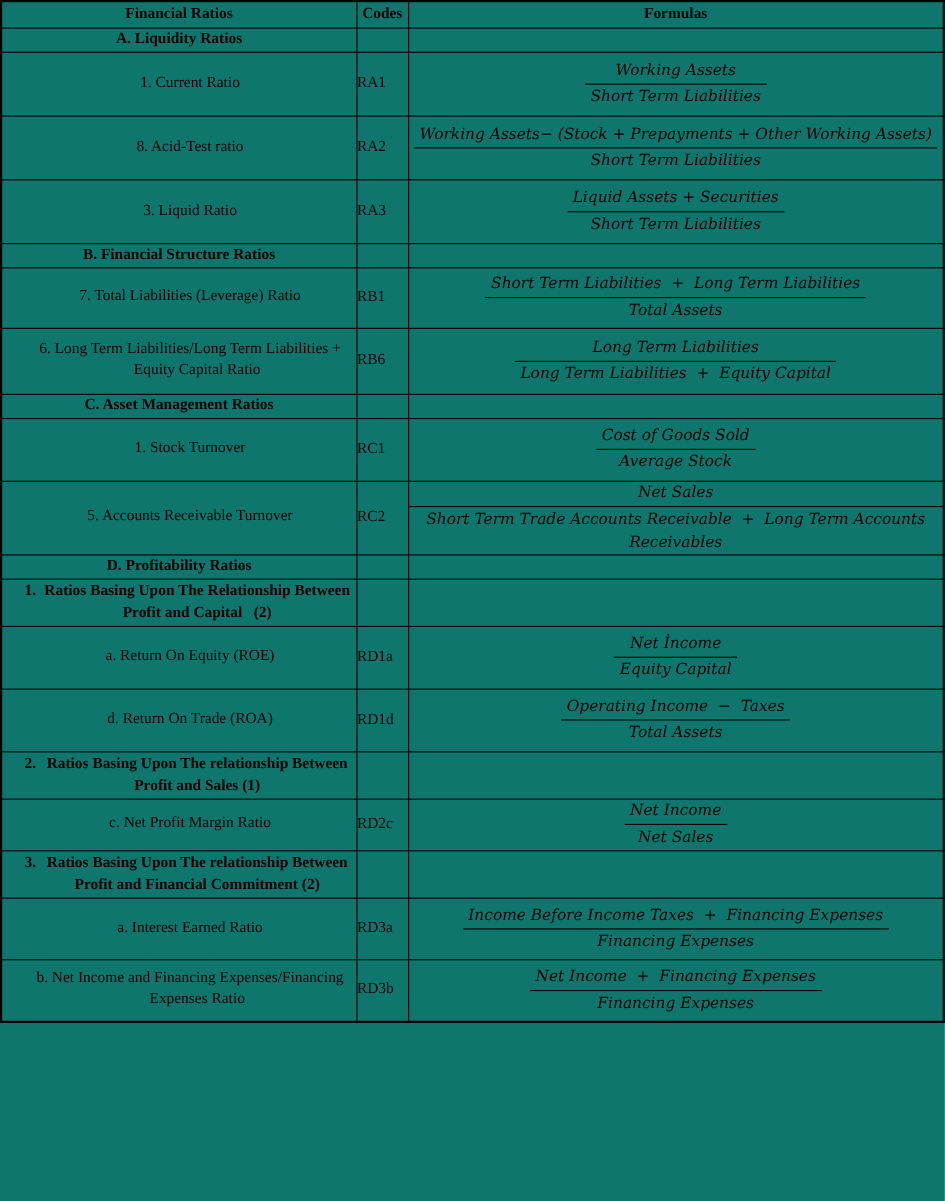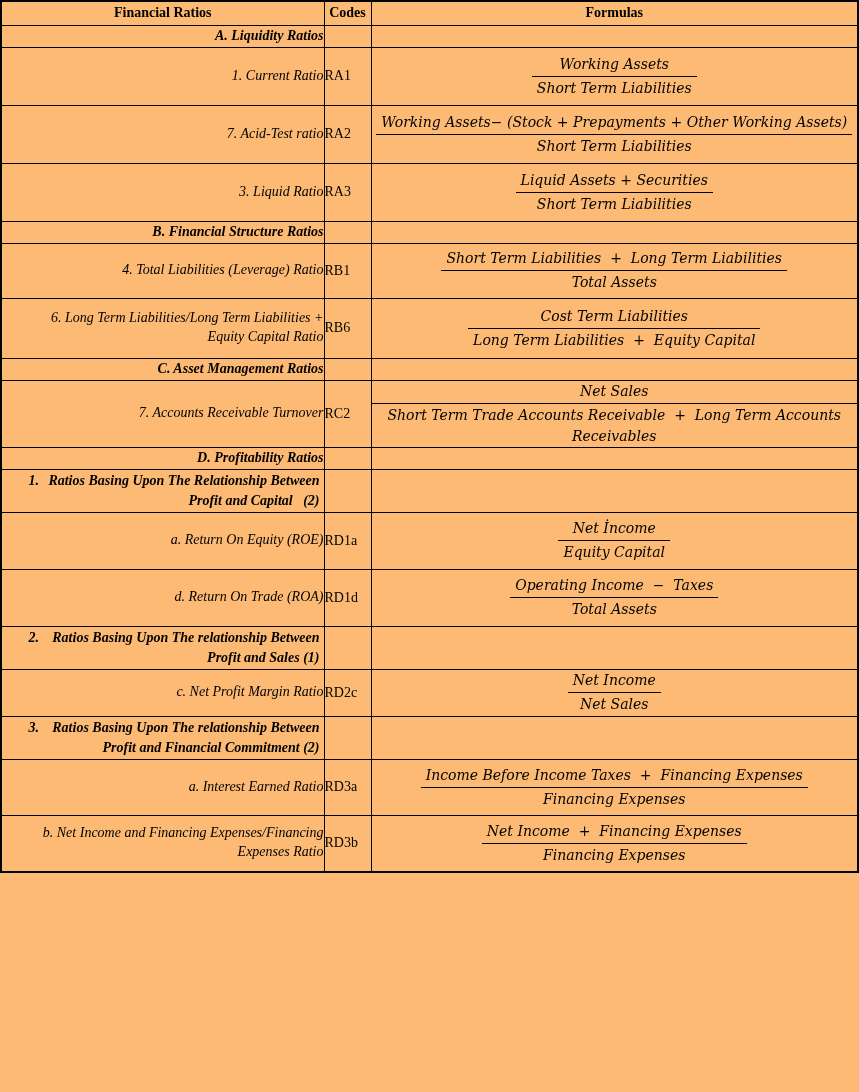--- a/index.html
+++ b/index.html
@@ -1,23 +1,23 @@
 <!DOCTYPE html>
 <html><head>
 <meta charset="utf-8">
 <style>
   html,body{margin:0;padding:0;background:#fff;}
-  .page{width:859px;height:1092px;background:#fdba74;box-sizing:border-box;
+  .page{width:859px;height:1092px;background:#0f766e;box-sizing:border-box;
         font-family:"Liberation Serif","DejaVu Serif",serif;color:#000;}
   table.ratios{border-collapse:collapse;table-layout:fixed;width:857px;margin:0;}
   table.ratios td,table.ratios th{border:1px solid #000;padding:0;vertical-align:middle;
         font-size:14px;overflow:hidden;}
   table.ratios{border:2px solid #000;}
   th.col-h{font-weight:bold;text-align:center;font-size:14.5px;}
-  td.lbl{text-align:right;font-style:italic;}
+  td.lbl{text-align:center;}
   .ratio-lbl{padding-left:33px;text-indent:-13px;line-height:1.35;}
   .sec-lbl{font-weight:bold;padding-left:5px;}
   .subsec{display:flex;padding-left:14px;font-weight:bold;line-height:1.4;}
   .subsec-num{width:23px;flex:none;}
   .subsec-text{flex:1;padding-right:4px;}
   td.code{}
   td.formula{text-align:center;}
   .frac{display:inline-block;vertical-align:middle;text-align:center;
         font-style:italic;font-family:"DejaVu Serif",serif;font-size:14px;line-height:1.5;}
   .frac .num{display:block;border-bottom:1px solid #000;padding:0 5px 1px;}
@@ -55,21 +55,21 @@
     <td class="formula">
       <div class="frac">
         <span class="num">Working Assets</span>
         <span class="den">Short Term Liabilities</span>
       </div>
     </td>
   </tr>
 
   <tr style="height:58px">
     <td class="lbl">
-            <div class="ratio-lbl">7. Acid-Test ratio</div>
+            <div class="ratio-lbl">8. Acid-Test ratio</div>
           </td>
     <td class="code">RA2</td>
     <td class="formula">
       <div class="frac">
         <span class="num">Working Assets− (Stock + Prepayments + Other Working Assets)</span>
         <span class="den">Short Term Liabilities</span>
       </div>
     </td>
   </tr>
 
@@ -88,54 +88,66 @@
 
 
   <tr style="height:22px">
     <td class="lbl sec-lbl">B. Financial Structure Ratios</td>
     <td class="code"></td>
     <td class="formula"></td>
   </tr>
 
   <tr style="height:55px">
     <td class="lbl">
-            <div class="ratio-lbl">4. Total Liabilities (Leverage) Ratio</div>
+            <div class="ratio-lbl">7. Total Liabilities (Leverage) Ratio</div>
           </td>
     <td class="code">RB1</td>
     <td class="formula">
       <div class="frac">
         <span class="num">Short Term Liabilities &nbsp;+&nbsp; Long Term Liabilities</span>
         <span class="den">Total Assets</span>
       </div>
     </td>
   </tr>
 
   <tr style="height:60px">
     <td class="lbl">
             <div class="ratio-lbl">6. Long Term Liabilities/Long Term Liabilities + Equity Capital Ratio</div>
           </td>
     <td class="code">RB6</td>
     <td class="formula">
       <div class="frac">
-        <span class="num">Cost Term Liabilities</span>
+        <span class="num">Long Term Liabilities</span>
         <span class="den">Long Term Liabilities &nbsp;+&nbsp; Equity Capital</span>
       </div>
     </td>
   </tr>
 
   <tr style="height:22px">
     <td class="lbl sec-lbl">C. Asset Management Ratios</td>
     <td class="code"></td>
     <td class="formula"></td>
   </tr>
 
-
-  <tr style="height:57px">
-    <td class="lbl">
-            <div class="ratio-lbl">7. Accounts Receivable Turnover</div>
+  <tr style="height:57px">
+    <td class="lbl">
+            <div class="ratio-lbl">1. Stock Turnover</div>
+          </td>
+    <td class="code">RC1</td>
+    <td class="formula">
+      <div class="frac">
+        <span class="num">Cost of Goods Sold</span>
+        <span class="den">Average Stock</span>
+      </div>
+    </td>
+  </tr>
+
+  <tr style="height:57px">
+    <td class="lbl">
+            <div class="ratio-lbl">5. Accounts Receivable Turnover</div>
           </td>
     <td class="code">RC2</td>
     <td class="formula">
       <div class="frac">
         <span class="num">Net Sales</span>
         <span class="den">Short Term Trade Accounts Receivable &nbsp;+&nbsp; Long Term Accounts Receivables</span>
       </div>
     </td>
   </tr>
 

